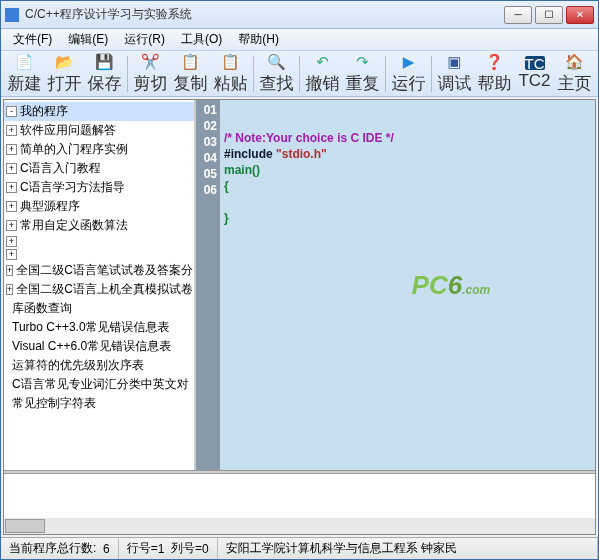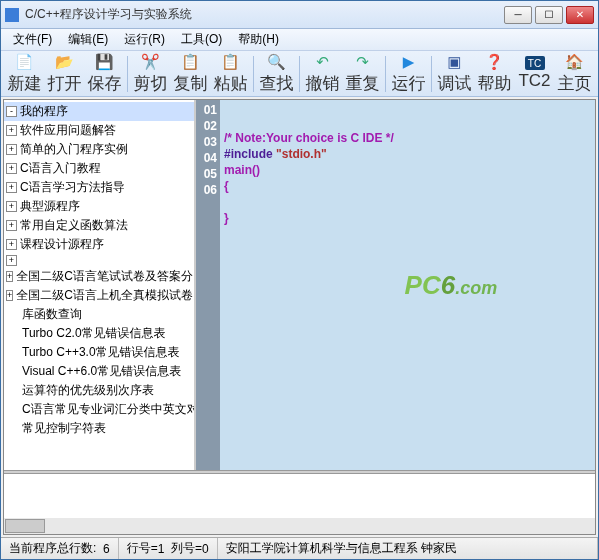--- a/index.html
+++ b/index.html
@@ -17,33 +17,33 @@
 .tbtn { display: flex; flex-direction: column; align-items: center; width: 42px; height: 40px; cursor: pointer; justify-content: center; border-radius: 2px; }
 .tbtn .ticon { width: 18px; height: 18px; display: flex; align-items: center; justify-content: center; font-size: 15px; }
 .tbtn .tlabel { font-size: 17px; color: #333; margin-top: 1px; }
 .tsep { width: 1px; height: 36px; background: #a8c0e0; margin: 0 2px; }
 .body { flex: 1; display: flex; flex-direction: column; background: #fff; border: 1px solid #888; margin: 2px; }
 .upper { flex: 1; display: flex; overflow: hidden; }
 .tree-pane { width: 192px; background: #fff; border-right: 2px solid #ccc; overflow-y: auto; overflow-x: auto; font-size: 12px; padding: 2px 0; }
 .tree-item { padding: 1px 2px; white-space: nowrap; cursor: pointer; display: flex; align-items: center; }
 .tree-item.selected { background: #cce0ff; }
 .exp { width: 11px; height: 11px; border: 1px solid #888; display: inline-flex; align-items: center; justify-content: center; font-size: 9px; margin-right: 3px; background: #fff; line-height: 1; }
-.tree-item.noexp { padding-left: 18px; }
+.tree-item.noexp { padding-left: 8px; }
 .editor-pane { flex: 1; position: relative; display: flex; background: #c8dff0; overflow: hidden; }
 .gutter { width: 24px; background: #8899aa; color: #fff; font-family: "Courier New", monospace; font-size: 12px; font-weight: bold; padding-top: 2px; }
 .gutter div { text-align: right; padding-right: 3px; height: 16px; line-height: 16px; }
 .code { flex: 1; font-family: "Courier New", monospace; font-size: 12px; font-weight: bold; padding: 2px 4px; position: relative; white-space: pre; }
 .code .line { height: 16px; line-height: 16px; }
 .comment { color: #a21caf; }
-.keyword { color: #4c1d95; }
+.keyword { color: #0f172a; }
 .string { color: #b03030; }
-.plain { color: #a21caf; }
+.plain { color: #15803d; }
 .watermark { position: absolute; left: 50%; top: 50%; transform: translate(-50%,-50%); font-size: 26px; font-weight: bold; color: #7bc142; opacity: 0.9; pointer-events: none; font-style: italic; }
 .watermark .six { color: #5a9a2a; }
-.watermark .com { font-size: 18px; color: #6ab040; }
+.watermark .com { font-size: 12px; color: #6ab040; }
 .hsplit { height: 4px; background: #d0d0d0; border-top: 1px solid #999; border-bottom: 1px solid #999; cursor: ns-resize; }
 .lower { height: 60px; background: #fff; display: flex; flex-direction: column; }
 .lower-content { flex: 1; overflow: auto; }
 .lower-scroll { height: 16px; background: #e8e8e8; display: flex; }
 .lower-scroll .thumb { width: 40px; height: 14px; background: #ccc; border: 1px solid #999; margin: 1px; }
 .statusbar { height: 22px; background: linear-gradient(#f4f4f4,#e4e4e4); border-top: 1px solid #aaa; display: flex; align-items: center; font-size: 12px; }
 .statusbar .cell { padding: 0 8px; border-right: 1px solid #bbb; height: 100%; display: flex; align-items: center; }
 </style>
 </head>
 <body>
@@ -116,21 +116,21 @@
     <div class="tsep"></div>
     <div class="tbtn">
         <div class="ticon" style="color:#359;">▣</div>
         <div class="tlabel">调试</div>
       </div>
     <div class="tbtn">
         <div class="ticon" style="color:#c80;">❓</div>
         <div class="tlabel">帮助</div>
       </div>
     <div class="tbtn">
-        <div class="ticon" style="background:#147;color:#fff;font-size:10px;width:20px;height:14px;border-radius:2px;">TC</div>
+        <div class="ticon" style="background:#147;color:#fff;font-size:15px;width:20px;height:14px;border-radius:2px;">TC</div>
         <div class="tlabel">TC2</div>
       </div>
     <div class="tbtn">
         <div class="ticon">🏠</div>
         <div class="tlabel">主页</div>
       </div>
   </div>
 
   <div class="body">
     <div class="upper">
@@ -158,38 +158,34 @@
           <div class="tree-item">
             <span class="exp">+</span>
             <span>典型源程序</span>
           </div>
           <div class="tree-item">
             <span class="exp">+</span>
             <span>常用自定义函数算法</span>
           </div>
           <div class="tree-item">
             <span class="exp">+</span>
-            <span>课程设计源程序</span>
           </div>
           <div class="tree-item">
             <span class="exp">+</span>
           </div>
           <div class="tree-item">
             <span class="exp">+</span>
             <span>全国二级C语言笔试试卷及答案分</span>
           </div>
           <div class="tree-item">
             <span class="exp">+</span>
             <span>全国二级C语言上机全真模拟试卷</span>
           </div>
           <div class="tree-item noexp">
             <span>库函数查询</span>
-          </div>
-          <div class="tree-item noexp">
-            <span>Turbo C2.0常见错误信息表</span>
           </div>
           <div class="tree-item noexp">
             <span>Turbo C++3.0常见错误信息表</span>
           </div>
           <div class="tree-item noexp">
             <span>Visual C++6.0常见错误信息表</span>
           </div>
           <div class="tree-item noexp">
             <span>运算符的优先级别次序表</span>
           </div>

